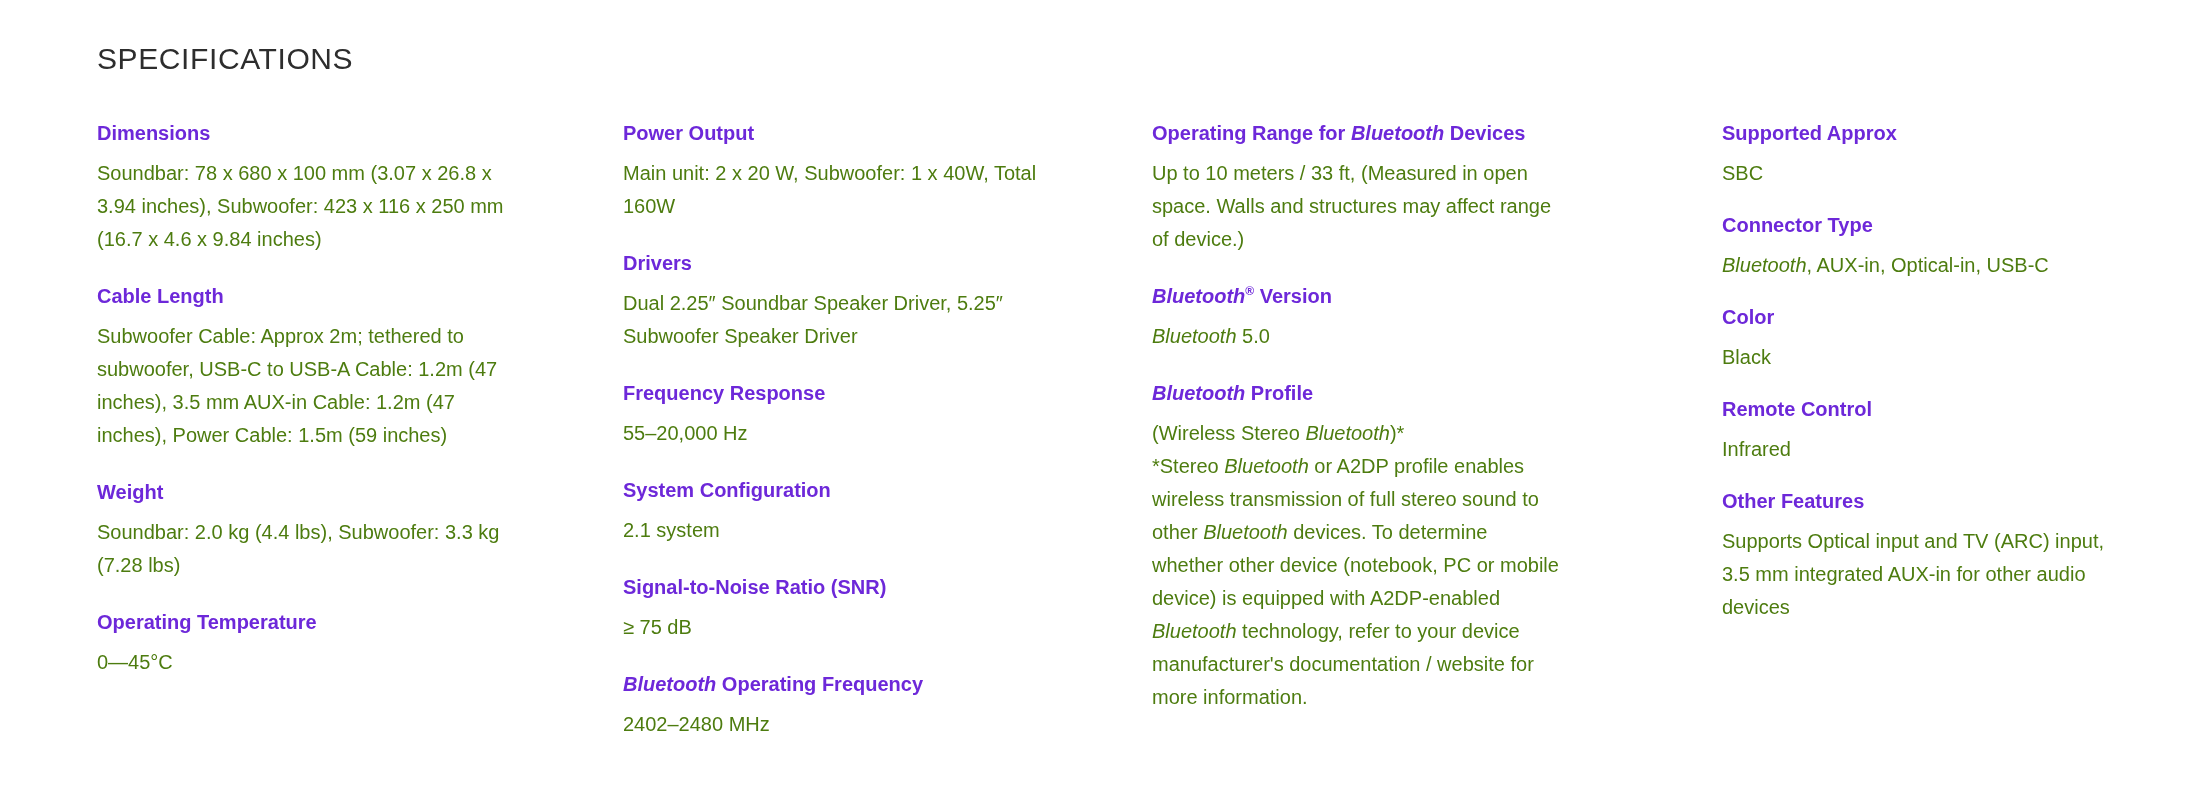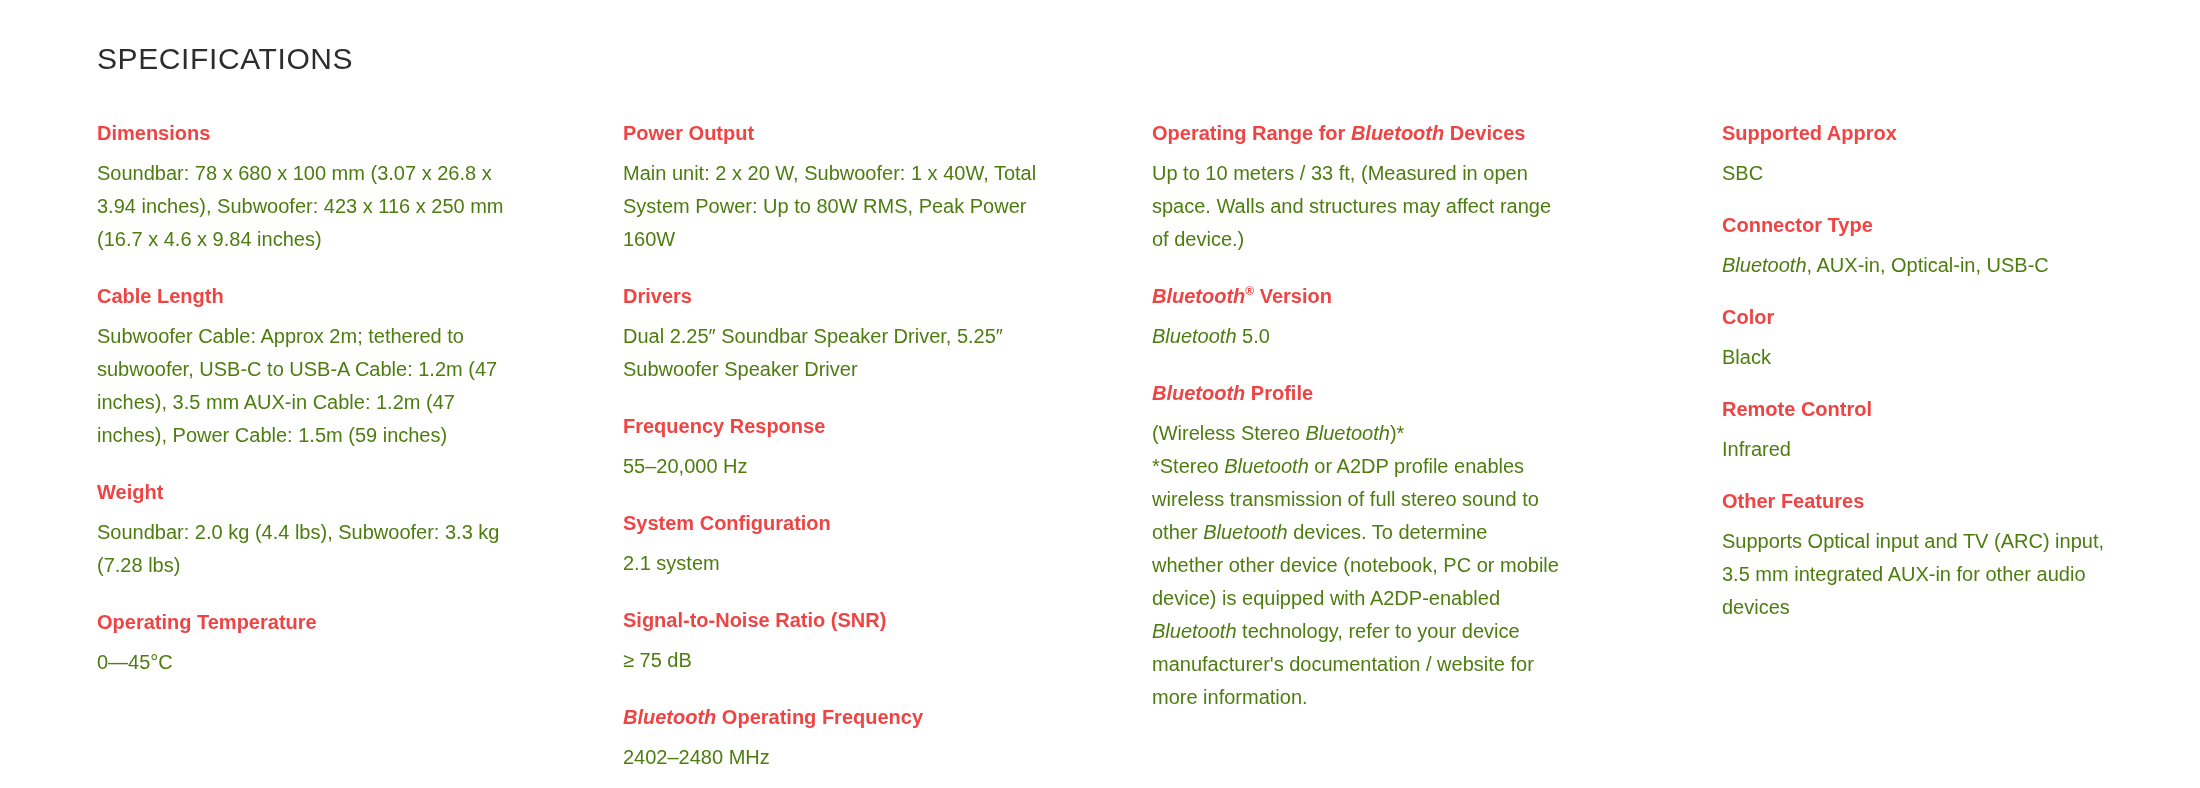--- a/index.html
+++ b/index.html
@@ -32,21 +32,21 @@
   .col { flex: 0 0 auto; }
   .col-1 { width: 450px; margin-right: 76px; }
   .col-2 { width: 455px; margin-right: 74px; }
   .col-3 { width: 460px; margin-right: 110px; }
   .col-4 { width: 470px; }
   .spec { margin-bottom: 27px; }
   .col-4 .spec { margin-bottom: 22px; }
   .spec-h {
     font-size: 20px;
     font-weight: 700;
-    color: #ef4444;
+    color: #6d28d9;
     line-height: 26px;
     margin: 0 0 11px 0;
   }
   .spec-v { margin: 0; }
   .line {
     font-size: 20px;
     font-weight: 400;
     color: #4d7c0f;
     line-height: 33px;
     white-space: nowrap;
@@ -97,21 +97,20 @@
             <div class="line">0—45°C</div>
           </div>
       </section>
     </div>
 
     <div class="col col-2">
       <section class="spec">
         <h3 class="spec-h">Power Output</h3>
         <div class="spec-v">
             <div class="line">Main unit: 2 x 20 W, Subwoofer: 1 x 40W, Total</div>
-            <div class="line">System Power: Up to 80W RMS, Peak Power</div>
             <div class="line">160W</div>
           </div>
       </section>
       <section class="spec">
         <h3 class="spec-h">Drivers</h3>
         <div class="spec-v">
             <div class="line">Dual 2.25″ Soundbar Speaker Driver, 5.25″</div>
             <div class="line">Subwoofer Speaker Driver</div>
           </div>
       </section>

